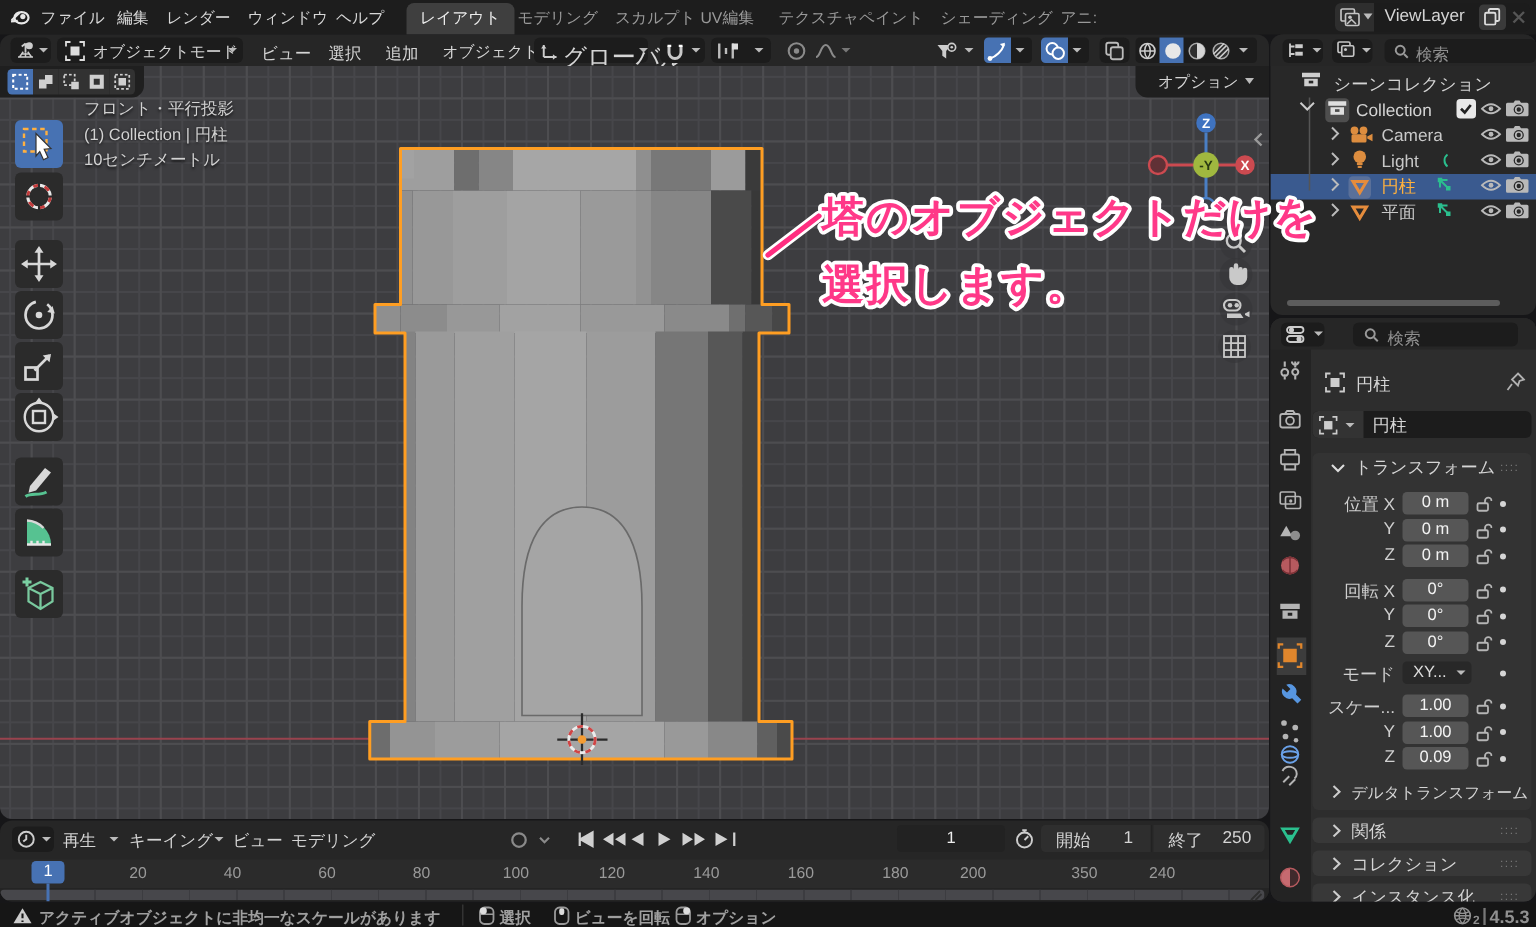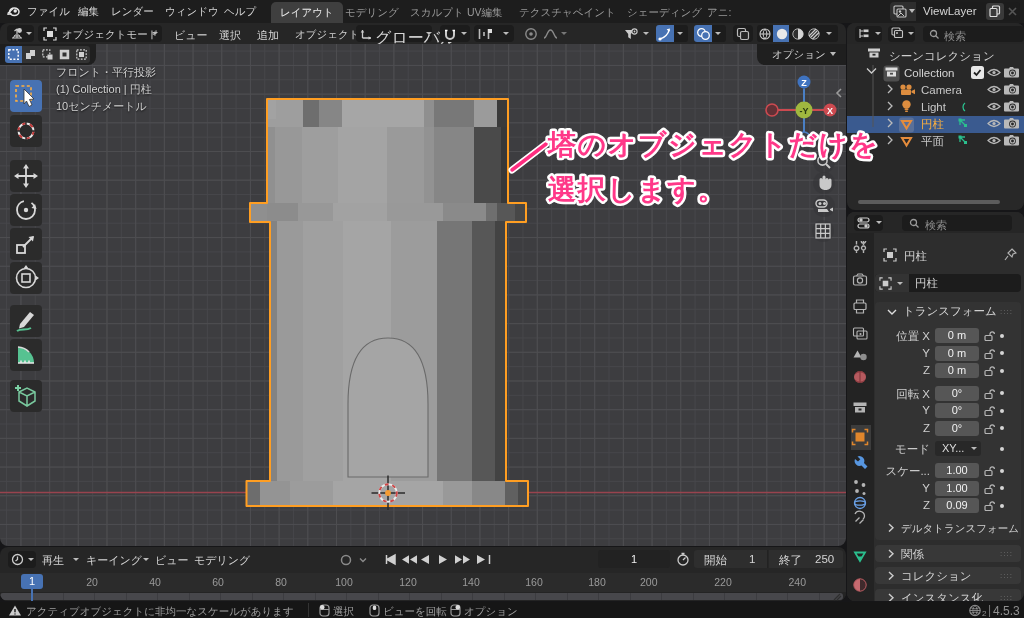--- a/index.html
+++ b/index.html
@@ -20,21 +20,21 @@
   #viewport { left:0; top:44px; width:846px; height:502px; background:#3d3d40; overflow:hidden; border-radius:0 0 8px 8px;
     background-image:linear-gradient(to right,#4d4d50 1px,transparent 1px),linear-gradient(to bottom,#4d4d50 1px,transparent 1px),linear-gradient(to right,#46464a 1px,transparent 1px),linear-gradient(to bottom,#46464a 1px,transparent 1px);
     background-size:28.7px 28.7px,28.7px 28.7px,14.35px 14.35px,14.35px 14.35px; background-position:20.45px 20.95px,20.45px 20.95px,6.1px 6.6px,6.1px 6.6px; }
   .tbtn { position:absolute; left:10px; width:32px; height:32px; background:#2b2b2b; border-radius:4px; }
   
   #outliner { left:847px; top:23px; width:177px; height:187px; background:#282828; border-radius:8px; }
   #props { left:847px; top:212px; width:177px; height:389px; background:#2d2d2d; border-radius:8px; overflow:hidden; }
   
   #timeline { left:0; top:547px; width:846px; height:54px; background:#262626; border-radius:8px; overflow:hidden; }
   
-  #status { left:0; top:602px; width:1024px; height:16px; background:#161616; }
+  #status { left:0; top:602px; width:1024px; height:16px; background:#161616;font-weight:bold; }
 </style>
 </head>
 <body>
   <div id="topbar" class="abs">
     <svg class="abs" style="left:6px;top:4px" width="15" height="14" viewBox="0 0 17 17">
       <ellipse cx="9.5" cy="9.5" rx="5.7" ry="4.6" fill="none" stroke="#e8e8e8" stroke-width="1.8"></ellipse>
       <circle cx="10.6" cy="8.6" r="2.1" fill="#e8e8e8"></circle>
       <path d="M1.5 11.5 L8 5.5" stroke="#e8e8e8" stroke-width="1.8" fill="none"></path>
       <path d="M1 12.5 L6.5 12" stroke="#e8e8e8" stroke-width="1.8" fill="none"></path>
     </svg>
@@ -725,22 +725,22 @@
     <div class="abs" style="left:72px;top:29px;width:40px;text-align:center;font-size:10.5px;color:#9a9a9a;">20</div>
     <div class="abs" style="left:135px;top:29px;width:40px;text-align:center;font-size:10.5px;color:#9a9a9a;">40</div>
     <div class="abs" style="left:198px;top:29px;width:40px;text-align:center;font-size:10.5px;color:#9a9a9a;">60</div>
     <div class="abs" style="left:261px;top:29px;width:40px;text-align:center;font-size:10.5px;color:#9a9a9a;">80</div>
     <div class="abs" style="left:324px;top:29px;width:40px;text-align:center;font-size:10.5px;color:#9a9a9a;">100</div>
     <div class="abs" style="left:388px;top:29px;width:40px;text-align:center;font-size:10.5px;color:#9a9a9a;">120</div>
     <div class="abs" style="left:451px;top:29px;width:40px;text-align:center;font-size:10.5px;color:#9a9a9a;">140</div>
     <div class="abs" style="left:514px;top:29px;width:40px;text-align:center;font-size:10.5px;color:#9a9a9a;">160</div>
     <div class="abs" style="left:577px;top:29px;width:40px;text-align:center;font-size:10.5px;color:#9a9a9a;">180</div>
     <div class="abs" style="left:640px;top:29px;width:40px;font-size:10.5px;color:#9a9a9a;">200</div>
-    <div class="abs" style="left:703px;top:29px;width:40px;text-align:center;font-size:10.5px;color:#9a9a9a;">220</div>
-    <div class="abs" style="left:766px;top:29px;width:40px;text-align:right;font-size:10.5px;color:#9a9a9a;">240</div>
+    <div class="abs" style="left:703px;top:29px;width:40px;text-align:center;font-size:10.5px;color:#9a9a9a;">350</div>
+    <div class="abs" style="left:766px;top:29px;width:40px;text-align:left;font-size:10.5px;color:#9a9a9a;">240</div>
 
     <div class="abs" style="left:0;top:46px;width:843px;height:7px;background:#47474b;border-radius:3px;background-image:repeating-linear-gradient(to right,#3c3c40 0 1px,transparent 1px 31.5px);"></div>
     <svg class="abs" style="left:830px;top:46px" width="12" height="8" viewBox="0 0 12 8">
       <path d="M4 7 L10 1 M7 7 L11 3" stroke="#2e2e2e" stroke-width="1.2"></path>
     </svg>
 
     <div class="abs" style="left:21px;top:27px;width:22px;height:15px;background:#4772b3;border-radius:3px;color:#fff;font-size:11px;text-align:center;line-height:15px;">1</div>
     <div class="abs" style="left:31px;top:42px;width:2px;height:12px;background:#4772b3;"></div>
   </div>
   <div id="status" class="abs">

